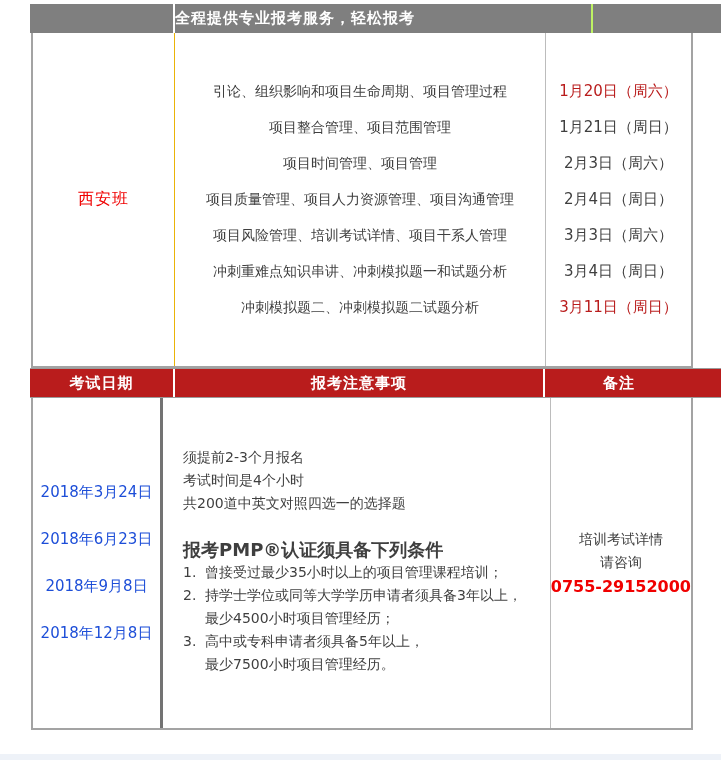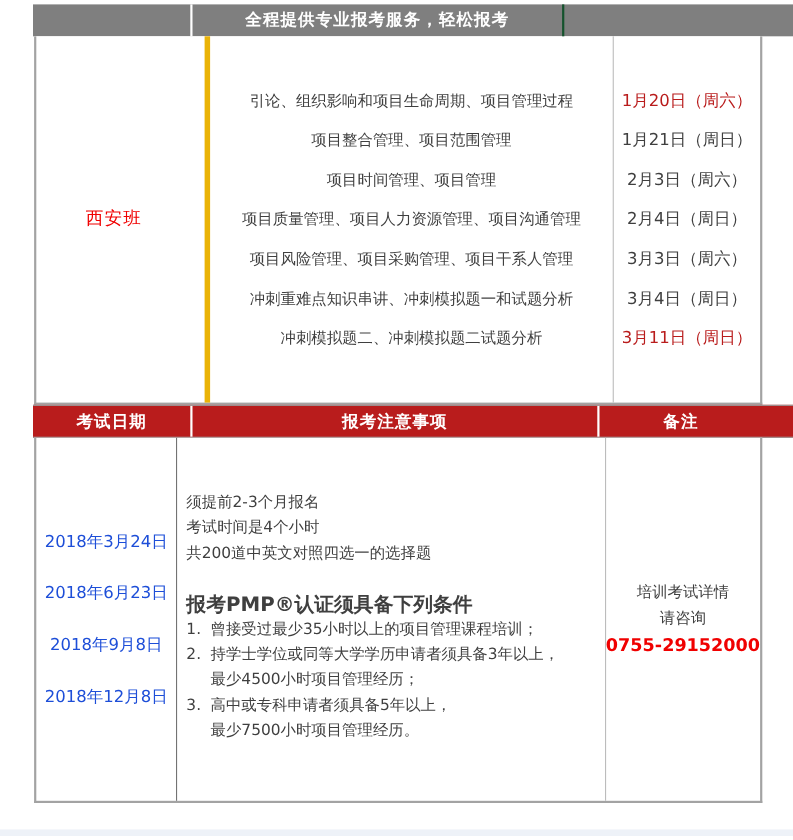--- a/index.html
+++ b/index.html
@@ -4,30 +4,30 @@
 <style>
   html,body { margin:0; padding:0; }
   body {
     width:721px; height:764px; background:#ffffff;
     font-family:"DejaVu Sans","Liberation Sans",sans-serif;
     color:#3f3f3f; overflow:hidden;
   }
   
   .topbar { margin:4px 0 0 30px; width:691px; height:29px; background:#7f7f7f; display:flex; }
   .topbar .seg1 { width:143px; }
-  .topbar .seg2 { width:340px; box-sizing:border-box; border-left:2px solid #ffffff; border-right:2px solid #14532d;
-                  display:flex; align-items:center; justify-content:center; }
+  .topbar .seg2 { width:420px; box-sizing:border-box; border-left:2px solid #ffffff; border-right:2px solid #bef264;
+                  display:flex; align-items:center; }
   .topbar .seg3 { flex:1; }
   .banner-text { color:#ffffff; font-weight:bold; font-size:15px; letter-spacing:1px; }
 
   
   .schedule { margin-left:31px; width:662px; height:335px; box-sizing:border-box;
               border:2px solid #a3a3a3; border-top:none; display:flex; background:#fff; }
   .s-col1 { width:141px; display:flex; align-items:center; justify-content:center; }
-  .s-col2 { width:372px; box-sizing:border-box; border-left:5px solid #eab308; border-right:1px solid #bcbcbc;margin-left:12px; }
+  .s-col2 { width:372px; box-sizing:border-box; border-left:1px solid #eab308; border-right:1px solid #bcbcbc; }
   .s-col3 { flex:1; }
   .vcenter-rows { height:100%; display:flex; flex-direction:column; justify-content:center; }
   .s-row { height:36px; display:flex; align-items:center; justify-content:center;
            font-size:14px; white-space:nowrap; }
   .s-col3 .s-row { font-size:15px; }
   .class-label { color:#f00000; font-weight:normal; font-size:16px; letter-spacing:1px; }
   .red { color:#b91c1c; }
 
   
   .bluebar { margin-left:30px; width:691px; height:30px; background:#b91c1c; display:flex;
@@ -38,22 +38,22 @@
   .bluebar .seg3 { width:148px; display:flex; align-items:center; justify-content:center; }
   .bluebar .segfill { flex:1; }
   .blue-label { color:#ffffff; font-weight:bold; font-size:15px; letter-spacing:1px; }
 
   
   .info { margin-left:31px; width:662px; height:332px; box-sizing:border-box;
           border:2px solid #a3a3a3; border-top:none; display:flex; background:#fff; }
   .i-col1 { width:141px; display:flex; flex-direction:column; justify-content:center; align-items:center; }
   .i-row { height:47px; display:flex; align-items:center; justify-content:center;
            font-size:15px; font-weight:normal; color:#1d4ed8; white-space:nowrap; }
-  .i-col2 { width:431px; box-sizing:border-box; border-left:1px solid #737373; border-right:1px solid #bcbcbc;
-            padding:48px 0 0 8px; font-size:14px; line-height:23px; }
+  .i-col2 { width:431px; box-sizing:border-box; border-left:3px solid #737373; border-right:1px solid #bcbcbc;
+            padding:48px 0 0 20px; font-size:14px; line-height:23px; }
   .note-line { white-space:nowrap; }
   .req-title { font-weight:bold; font-size:18px; margin-top:23px; white-space:nowrap; }
   .req { display:flex; }
   .req-num { width:22px; flex:none; }
   .req-lines div { white-space:nowrap; }
   .i-col3 { flex:1; display:flex; flex-direction:column; justify-content:center; align-items:center; }
   .remark-line { font-size:14px; line-height:23px; color:#3f3f3f; }
   .phone { font-size:16px; font-weight:bold; color:#f00000; line-height:25px; white-space:nowrap; }
 
   
@@ -73,21 +73,21 @@
 <div class="schedule">
   <div class="s-col1">
     <span class="class-label">西安班</span>
   </div>
   <div class="s-col2">
     <div class="vcenter-rows">
       <div class="s-row">引论、组织影响和项目生命周期、项目管理过程</div>
       <div class="s-row">项目整合管理、项目范围管理</div>
       <div class="s-row">项目时间管理、项目管理</div>
       <div class="s-row">项目质量管理、项目人力资源管理、项目沟通管理</div>
-      <div class="s-row">项目风险管理、项目采购管理、项目干系人管理</div>
+      <div class="s-row">项目风险管理、培训考试详情、项目干系人管理</div>
       <div class="s-row">冲刺重难点知识串讲、冲刺模拟题一和试题分析</div>
       <div class="s-row">冲刺模拟题二、冲刺模拟题二试题分析</div>
     </div>
   </div>
   <div class="s-col3">
     <div class="vcenter-rows">
       <div class="s-row red">1月20日（周六）</div>
       <div class="s-row">1月21日（周日）</div>
       <div class="s-row">2月3日（周六）</div>
       <div class="s-row">2月4日（周日）</div>

